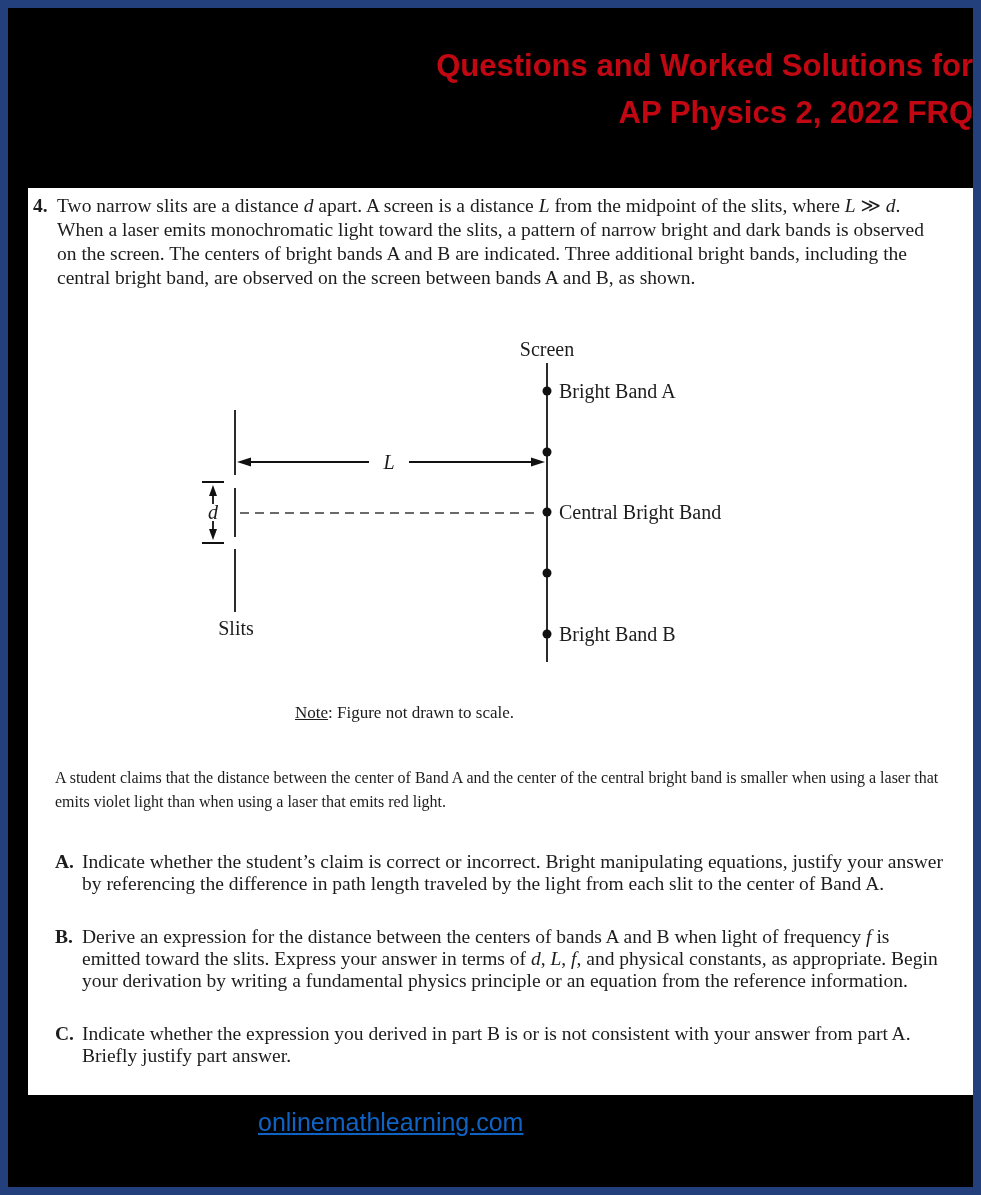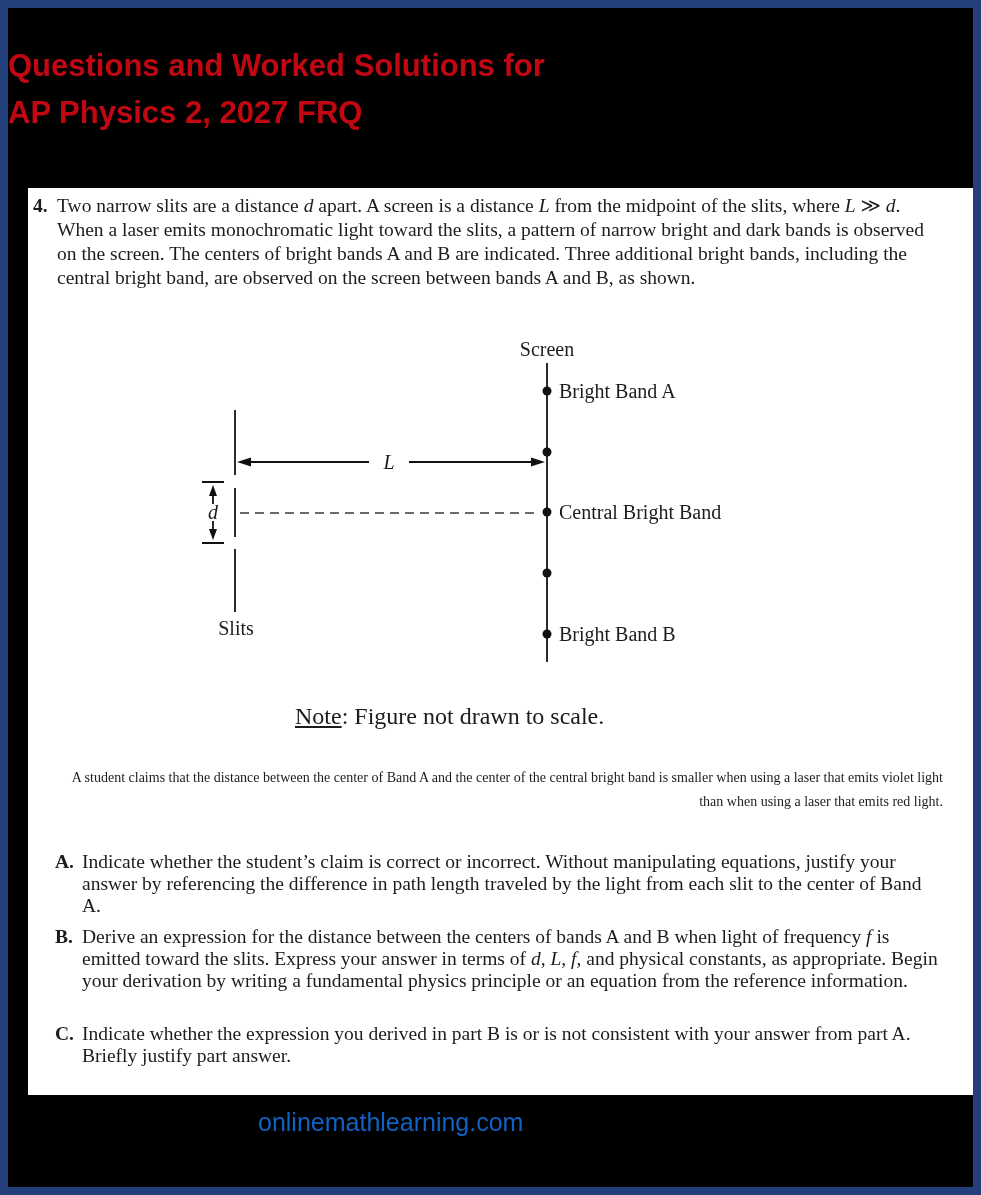--- a/index.html
+++ b/index.html
@@ -7,59 +7,59 @@
   body { width:981px; }
   .page {
     position:relative; width:981px; height:1195px;
     background:var(--page_black,#000);
     border:8px solid var(--border_blue,#24407c);
     font-family:"Liberation Serif", serif;
     overflow:hidden;
   }
   .title-block {
     position:absolute; top:34px; left:0; right:0;
-    text-align:left;
+    text-align:right;
     font-family:"Liberation Sans", sans-serif;
     font-weight:bold; font-size:31px; line-height:47px;
     color:var(--title_red,#c00712);
   }
   .card {
     position:absolute; left:20px; top:180px; width:945px; height:907px;
     background:var(--card_white,#fff);
     color:var(--ink,#1c1c1c);
   }
   .q-para {
     position:absolute; left:5px; top:6px; width:906px;
     padding-left:24px; font-size:19.5px; line-height:24px;
   }
   .q-num { position:absolute; left:0; top:0; font-weight:bold; }
   .diagram-svg { position:absolute; left:0; top:142px; }
   .diagram-svg text { font-family:"Liberation Serif", serif; font-size:20px; fill:var(--ink,#1c1c1c); }
-  .note-line { position:absolute; left:267px; top:515px; font-size:24px; }
-  .claim-para { position:absolute; left:27px; top:578px; width:888px; font-size:14px; line-height:23.5px;text-align:right; }
+  .note-line { position:absolute; left:267px; top:515px; font-size:17px; }
+  .claim-para { position:absolute; left:27px; top:578px; width:888px; font-size:16px; line-height:23.5px; }
   .part { position:absolute; left:27px; width:888px; padding-left:27px; font-size:19.5px; line-height:22px; }
   .part-a { top:663px; } .part-b { top:738px; } .part-c { top:835px; }
   .part-label { position:absolute; left:0; top:0; font-weight:bold; }
   .st-b { font-weight:normal; }
   .st-i { font-style:italic; }
   .st-u { text-decoration:underline; }
   .footer-link {
     position:absolute; left:250px; top:1100px;
     font-family:"Liberation Sans", sans-serif; font-size:25px;
-    color:var(--link_blue,#0f63c5); cursor:pointer;
+    color:var(--link_blue,#0f63c5); text-decoration:underline; cursor:pointer;
   }
 </style>
 </head>
 <body>
 
 <div class="page">
 
   <div class="title-block">
     <div>Questions and Worked Solutions for</div>
-    <div>AP Physics 2, 2027 FRQ</div>
+    <div>AP Physics 2, 2022 FRQ</div>
   </div>
 
   <div class="card">
 
     <div class="q-para">
       <span class="q-num">4.</span><span><span>Two narrow slits are a distance </span><span class="st-i">d</span><span> apart. A screen is a distance </span><span class="st-i">L</span><span> from the midpoint of the slits, where </span><span class="st-i">L</span><span> ≫ </span><span class="st-i">d</span><span>. When a laser emits monochromatic light toward the slits, a pattern of narrow bright and dark bands is observed on the screen. The centers of bright bands A and B are indicated. Three additional bright bands, including the central bright band, are observed on the screen between bands A and B, as shown.</span></span>
     </div>
 
     <svg class="diagram-svg" width="945" height="350" viewBox="0 0 945 350">
 
@@ -100,21 +100,21 @@
         <line x1="185" y1="201" x2="185" y2="191" stroke="#111" stroke-width="1.8"></line>
       </g>
       <text x="185" y="189" text-anchor="middle" font-style="italic">d</text>
     </svg>
 
     <div class="note-line"><span class="st-u">Note</span><span>: Figure not drawn to scale.</span></div>
 
     <div class="claim-para"><span>A student claims that the distance between the center of Band A and the center of the central bright band is smaller when using a laser that emits violet light than when using a laser that emits red light.</span></div>
 
     <div class="part part-a">
-      <span class="part-label">A.</span><span><span class="st-b">Indicate</span><span> whether the student’s claim is correct or incorrect. Without manipulating equations, </span><span class="st-b">justify</span><span> your answer by referencing the difference in path length traveled by the light from each slit to the center of Band A.</span></span>
+      <span class="part-label">A.</span><span><span class="st-b">Indicate</span><span> whether the student’s claim is correct or incorrect. Bright manipulating equations, </span><span class="st-b">justify</span><span> your answer by referencing the difference in path length traveled by the light from each slit to the center of Band A.</span></span>
     </div>
 
     <div class="part part-b">
       <span class="part-label">B.</span><span><span class="st-b">Derive</span><span> an expression for the distance between the centers of bands A and B when light of frequency </span><span class="st-i">f</span><span> is emitted toward the slits. Express your answer in terms of </span><span class="st-i">d</span><span>, </span><span class="st-i">L</span><span>, </span><span class="st-i">f</span><span>, and physical constants, as appropriate. Begin your derivation by writing a fundamental physics principle or an equation from the reference information.</span></span>
     </div>
 
     <div class="part part-c">
       <span class="part-label">C.</span><span><span class="st-b">Indicate</span><span> whether the expression you derived in part B is or is not consistent with your answer from part A. Briefly </span><span class="st-b">justify</span><span> part answer.</span></span>
     </div>
 

